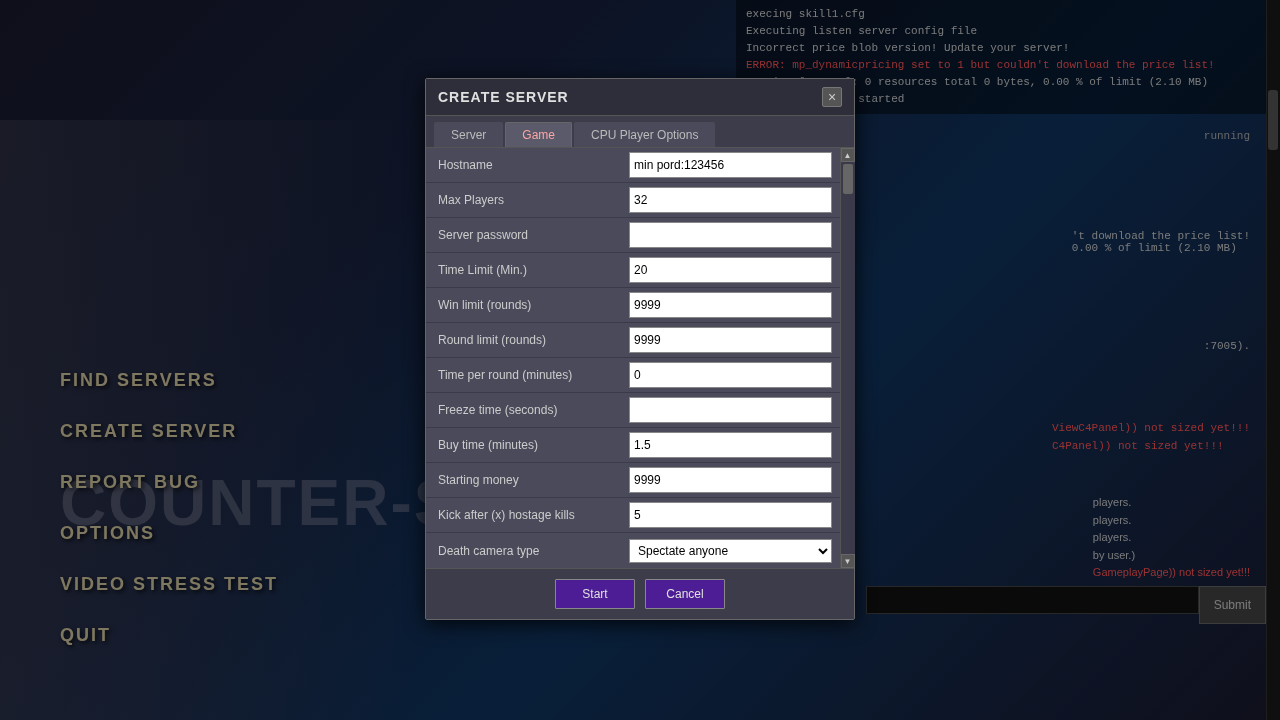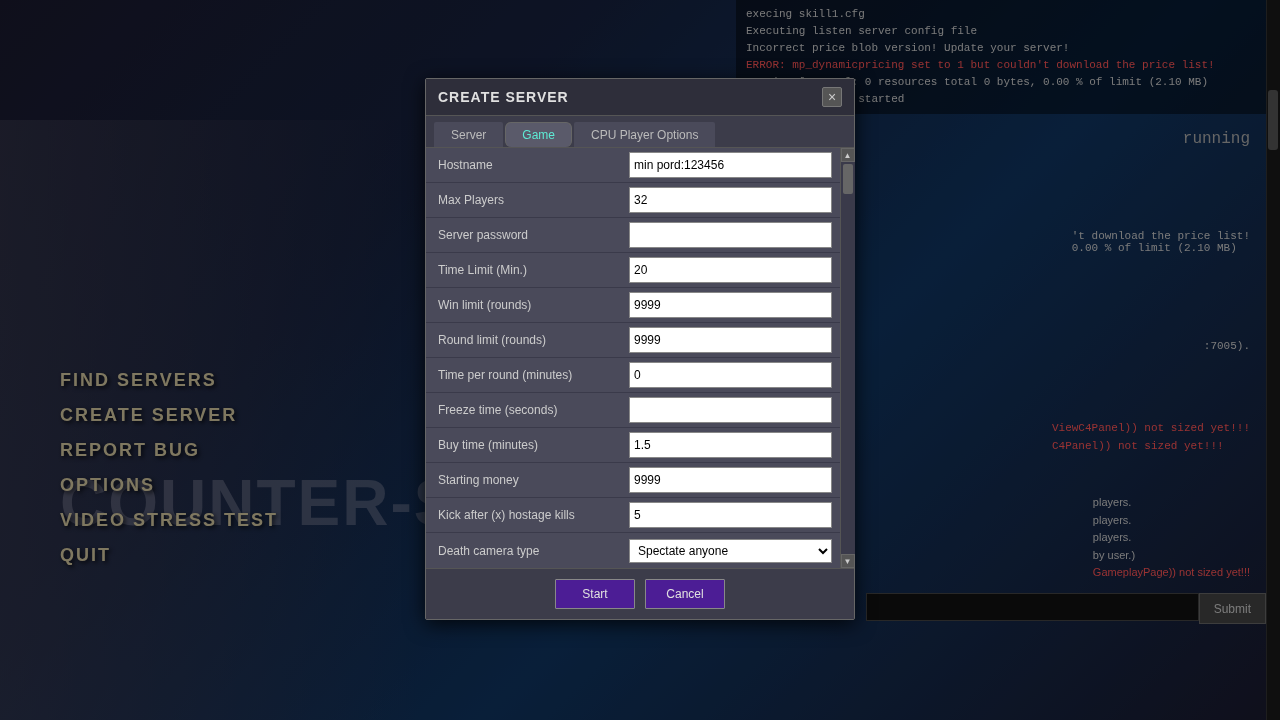--- a/index.html
+++ b/index.html
@@ -43,21 +43,21 @@
       font-family: 'Arial Black', sans-serif;
     }
 
     
     .left-menu {
       position: absolute;
       left: 60px;
       top: 370px;
       display: flex;
       flex-direction: column;
-      gap: 14px;
+      gap: 30px;
     }
 
     .left-menu-item {
       font-family: 'Arial Black', sans-serif;
       font-size: 18px;
       font-weight: 900;
       letter-spacing: 2px;
       text-transform: uppercase;
       color: #d4c8a0;
       text-shadow: 2px 2px 4px rgba(0,0,0,0.8);
@@ -155,23 +155,22 @@
       color: #bbb;
       cursor: pointer;
       border: 1px solid transparent;
       border-bottom: none;
       border-radius: 2px 2px 0 0;
       background: #4a4a5a;
     }
 
     .tab.active {
       background: #5a5a6a;
-      color: #5eead4;
+      color: #fca5a5;
       border-color: #666;
-      border-radius: 6px;
     }
 
     
     .dialog-body {
       background: #4a4a5a;
       display: flex;
     }
 
     .dialog-scroll-area {
       flex: 1;
@@ -302,21 +301,21 @@
     }
 
     .console-panel .err { color: #ff5555; }
     .console-panel .normal { color: #cccccc; }
 
     .status-running {
       position: absolute;
       top: 130px;
       right: 30px;
       font-family: 'Courier New', monospace;
-      font-size: 16px;
+      font-size: 11px;
       color: #aaa;
     }
 
     .status-line2 {
       position: absolute;
       top: 230px;
       right: 30px;
       font-family: 'Courier New', monospace;
       font-size: 11px;
       color: #ccc;
@@ -365,21 +364,21 @@
       height: 28px;
       background: #111;
       border: 1px solid #444;
       color: #ccc;
       padding: 0 6px;
       font-size: 12px;
       font-family: 'Courier New', monospace;
     }
 
     .submit-row button {
-      height: 31px;
+      height: 38px;
       padding: 0 14px;
       background: #444;
       border: 1px solid #666;
       color: #ccc;
       cursor: pointer;
       font-size: 12px;
     }
   </style>
 </head>
 <body>

